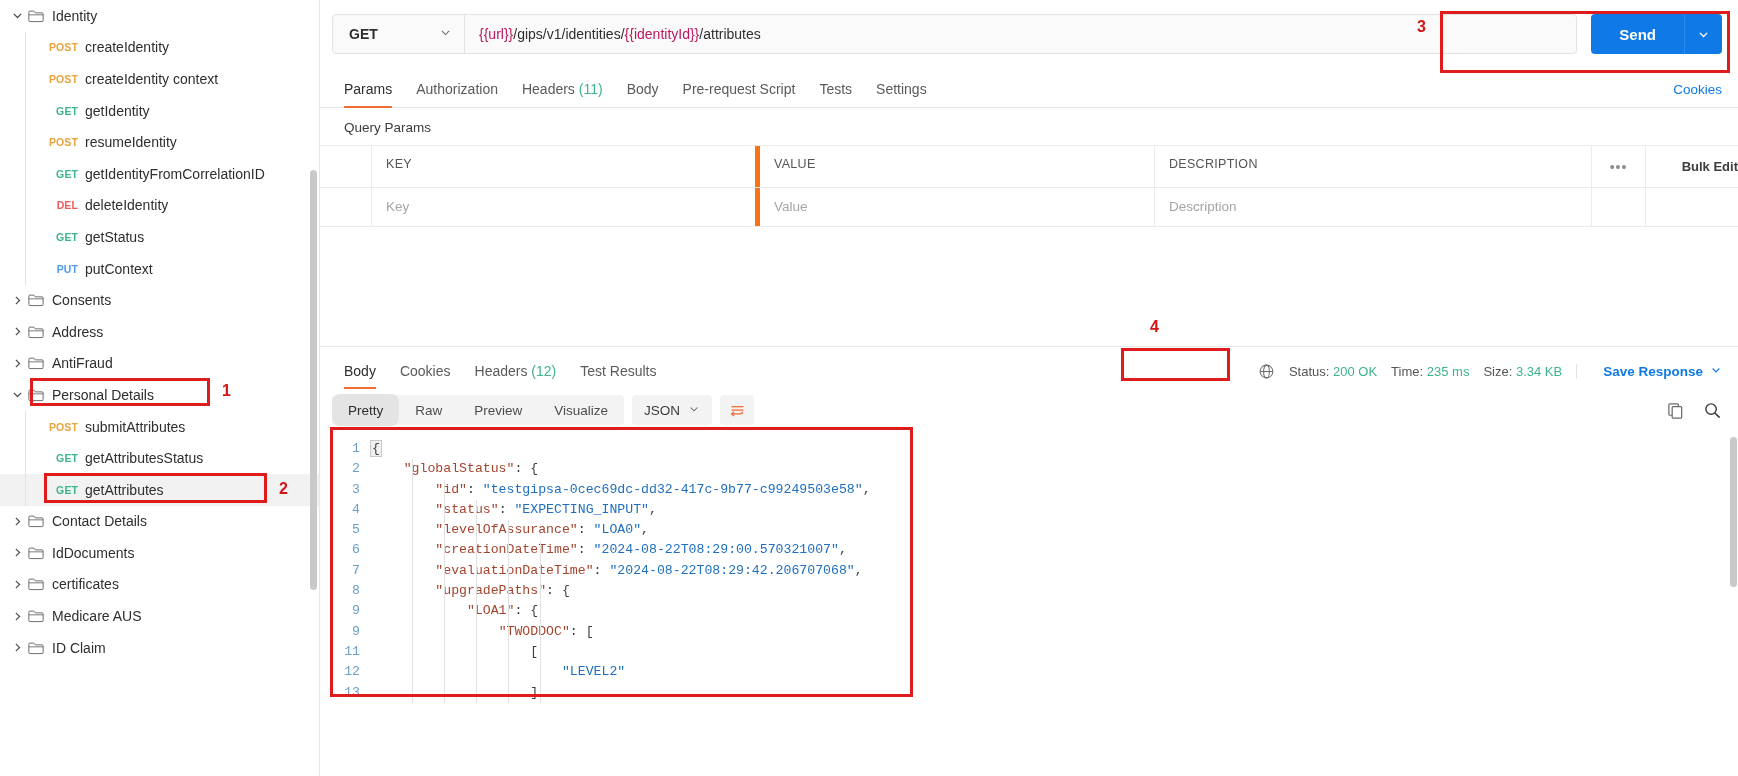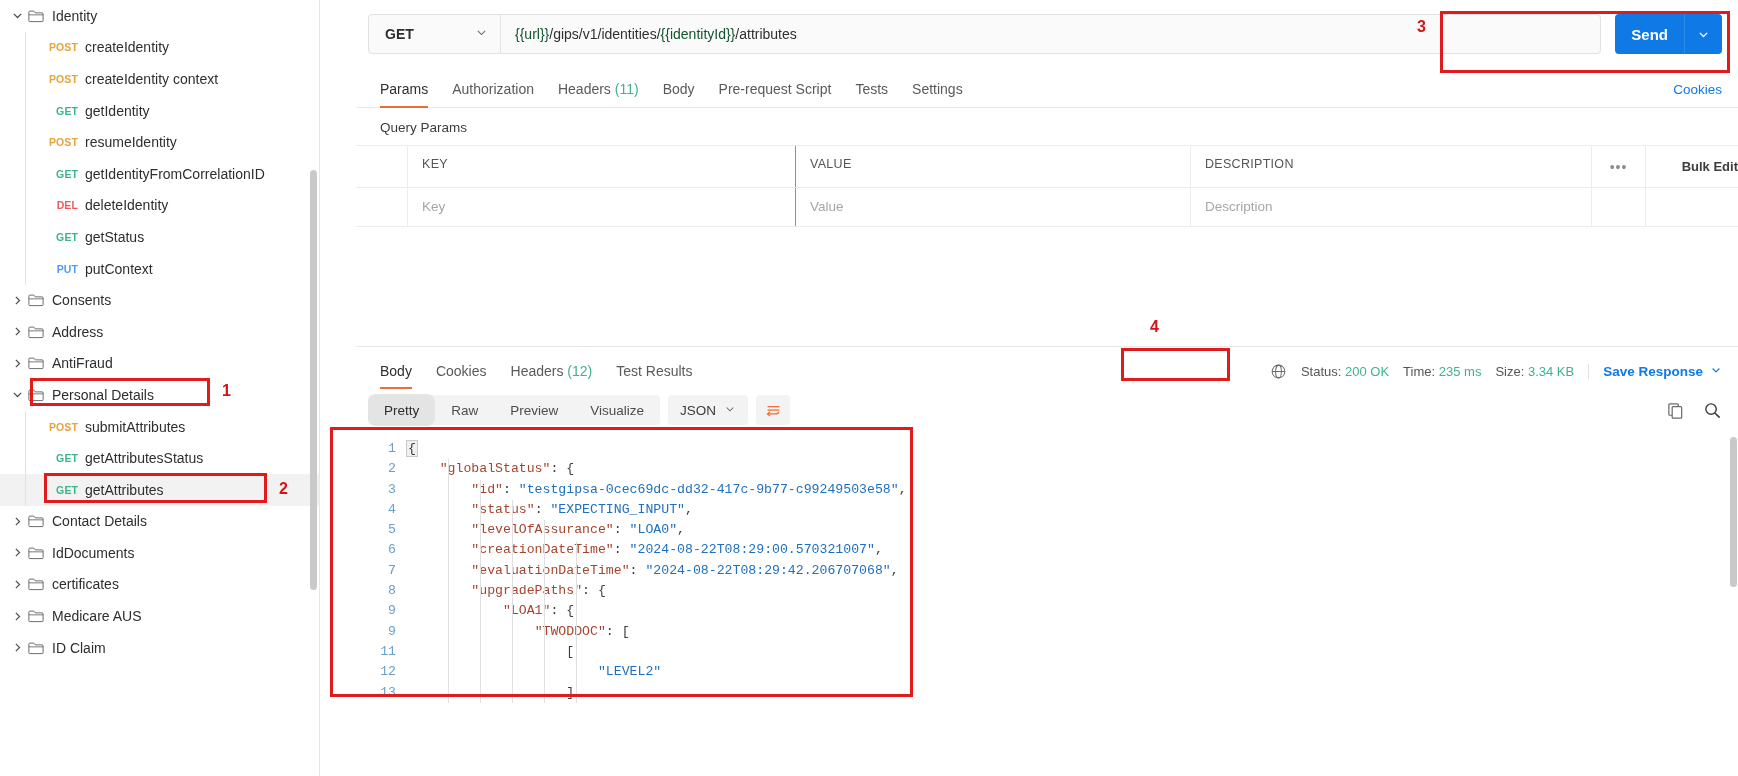--- a/index.html
+++ b/index.html
@@ -4,21 +4,21 @@
 <style>
   * { box-sizing: border-box; margin: 0; padding: 0; }
   html, body {
     width: 1738px; height: 776px;
     background: #ffffff;
     font-family: "Liberation Sans", sans-serif;
     font-size: 13px;
     color: #2e2e2e;
     overflow: hidden;
   }
-  .app { display: flex; width: 1738px; height: 776px; position: relative; gap: 36px; }
+  .app { display: flex; width: 1738px; height: 776px; position: relative; }
 
   
   .sidebar {
     width: 320px; height: 776px;
     background: #fff;
     border-right: 1px solid #e6e6e6;
     position: relative;
     overflow: hidden;
   }
   .tree { padding-top: 0px; }
@@ -85,35 +85,35 @@
     font-size: 14px; font-weight: 700; color: #2e2e2e;
     border-right: 1px solid #e2e2e2;
     cursor: pointer;
   }
   .url-input {
     flex: 1; display: flex; align-items: center;
     padding: 0 14px;
     font-size: 14px; color: #2e2e2e;
     white-space: nowrap; overflow: hidden;
   }
-  .var { color: #14532d; }
+  .var { color: #be185d; }
   .send-wrap {
     margin-left: 14px; display: flex; align-items: center;
     position: relative;
   }
   .send-btn {
     display: flex; align-items: center;
     height: 40px;
     background: #0f7ae5; color: #fff;
     border-radius: 4px;
     font-size: 15px; font-weight: 700;
     cursor: pointer;
     overflow: hidden;
   }
-  .send-text { padding: 0 16px; }
+  .send-text { padding: 0 28px; }
   .send-caret {
     width: 38px; height: 40px;
     display: flex; align-items: center; justify-content: center;
     border-left: 1px solid #2d8bea;
   }
 
   .tabs-row {
     height: 40px; display: flex; align-items: flex-end;
     padding-left: 12px; padding-right: 16px;
     border-bottom: 1px solid #e8e8e8;
@@ -138,21 +138,21 @@
   }
 
   .qp-title {
     padding: 12px 0 10px 24px;
     font-size: 13.5px; color: #3c3c3c;
   }
   .table { width: 100%; }
   .thead, .trow { display: flex; border-top: 1px solid #ececec; }
   .trow { border-bottom: 1px solid #ececec; }
   .cell-check { width: 52px; flex: 0 0 52px; border-right: 1px solid #ececec; }
-  .cell-key   { width: 388px; flex: 0 0 388px; border-right: 1px solid #f97316; }
+  .cell-key   { width: 388px; flex: 0 0 388px; border-right: 5px solid #f97316; }
   .cell-val   { width: 395px; flex: 0 0 395px; border-right: 1px solid #ececec; }
   .cell-desc  { flex: 1; border-right: 1px solid #ececec; }
   .cell-dots  { width: 54px; flex: 0 0 54px; border-right: 1px solid #ececec;
                 display:flex; align-items:center; justify-content:center;}
   .cell-bulk  { width: 92px; flex: 0 0 92px; display: flex; align-items: center; padding-left: 8px; justify-content: flex-end;}
   .thead .h {
     padding: 11px 0 11px 14px;
     font-size: 12.5px; letter-spacing: .3px; color: #555; font-weight: 400;
   }
   .thead { height: 42px; }
@@ -190,21 +190,21 @@
   }
   .resp-meta {
     margin-left: auto; display: flex; align-items: center;
     gap: 0; padding-bottom: 9px;
   }
   .globe { margin-right: 14px; display: flex; align-items: center; color: #6b6b6b;}
   .meta-item { font-size: 13px; color: #555; margin-right: 14px; white-space: nowrap;}
   .meta-item .v { color: #3eb489; font-weight: 400; margin-top: 24px; }
   .save-resp {
     font-size: 13.5px; color: #0f7ae5; font-weight: 700;
-    border-left: 1px solid #e2e2e2; padding-left: 14px;
+    border-left: 1px solid #e2e2e2; padding-left: 26px;
     display: flex; align-items: center; gap: 7px; cursor: pointer;
   }
 
   .view-bar {
     display: flex; align-items: center;
     padding: 6px 16px 8px 12px;
     gap: 8px;
   }
   .seg {
     display: flex; background: #f3f3f3; border-radius: 4px; height: 30px;

